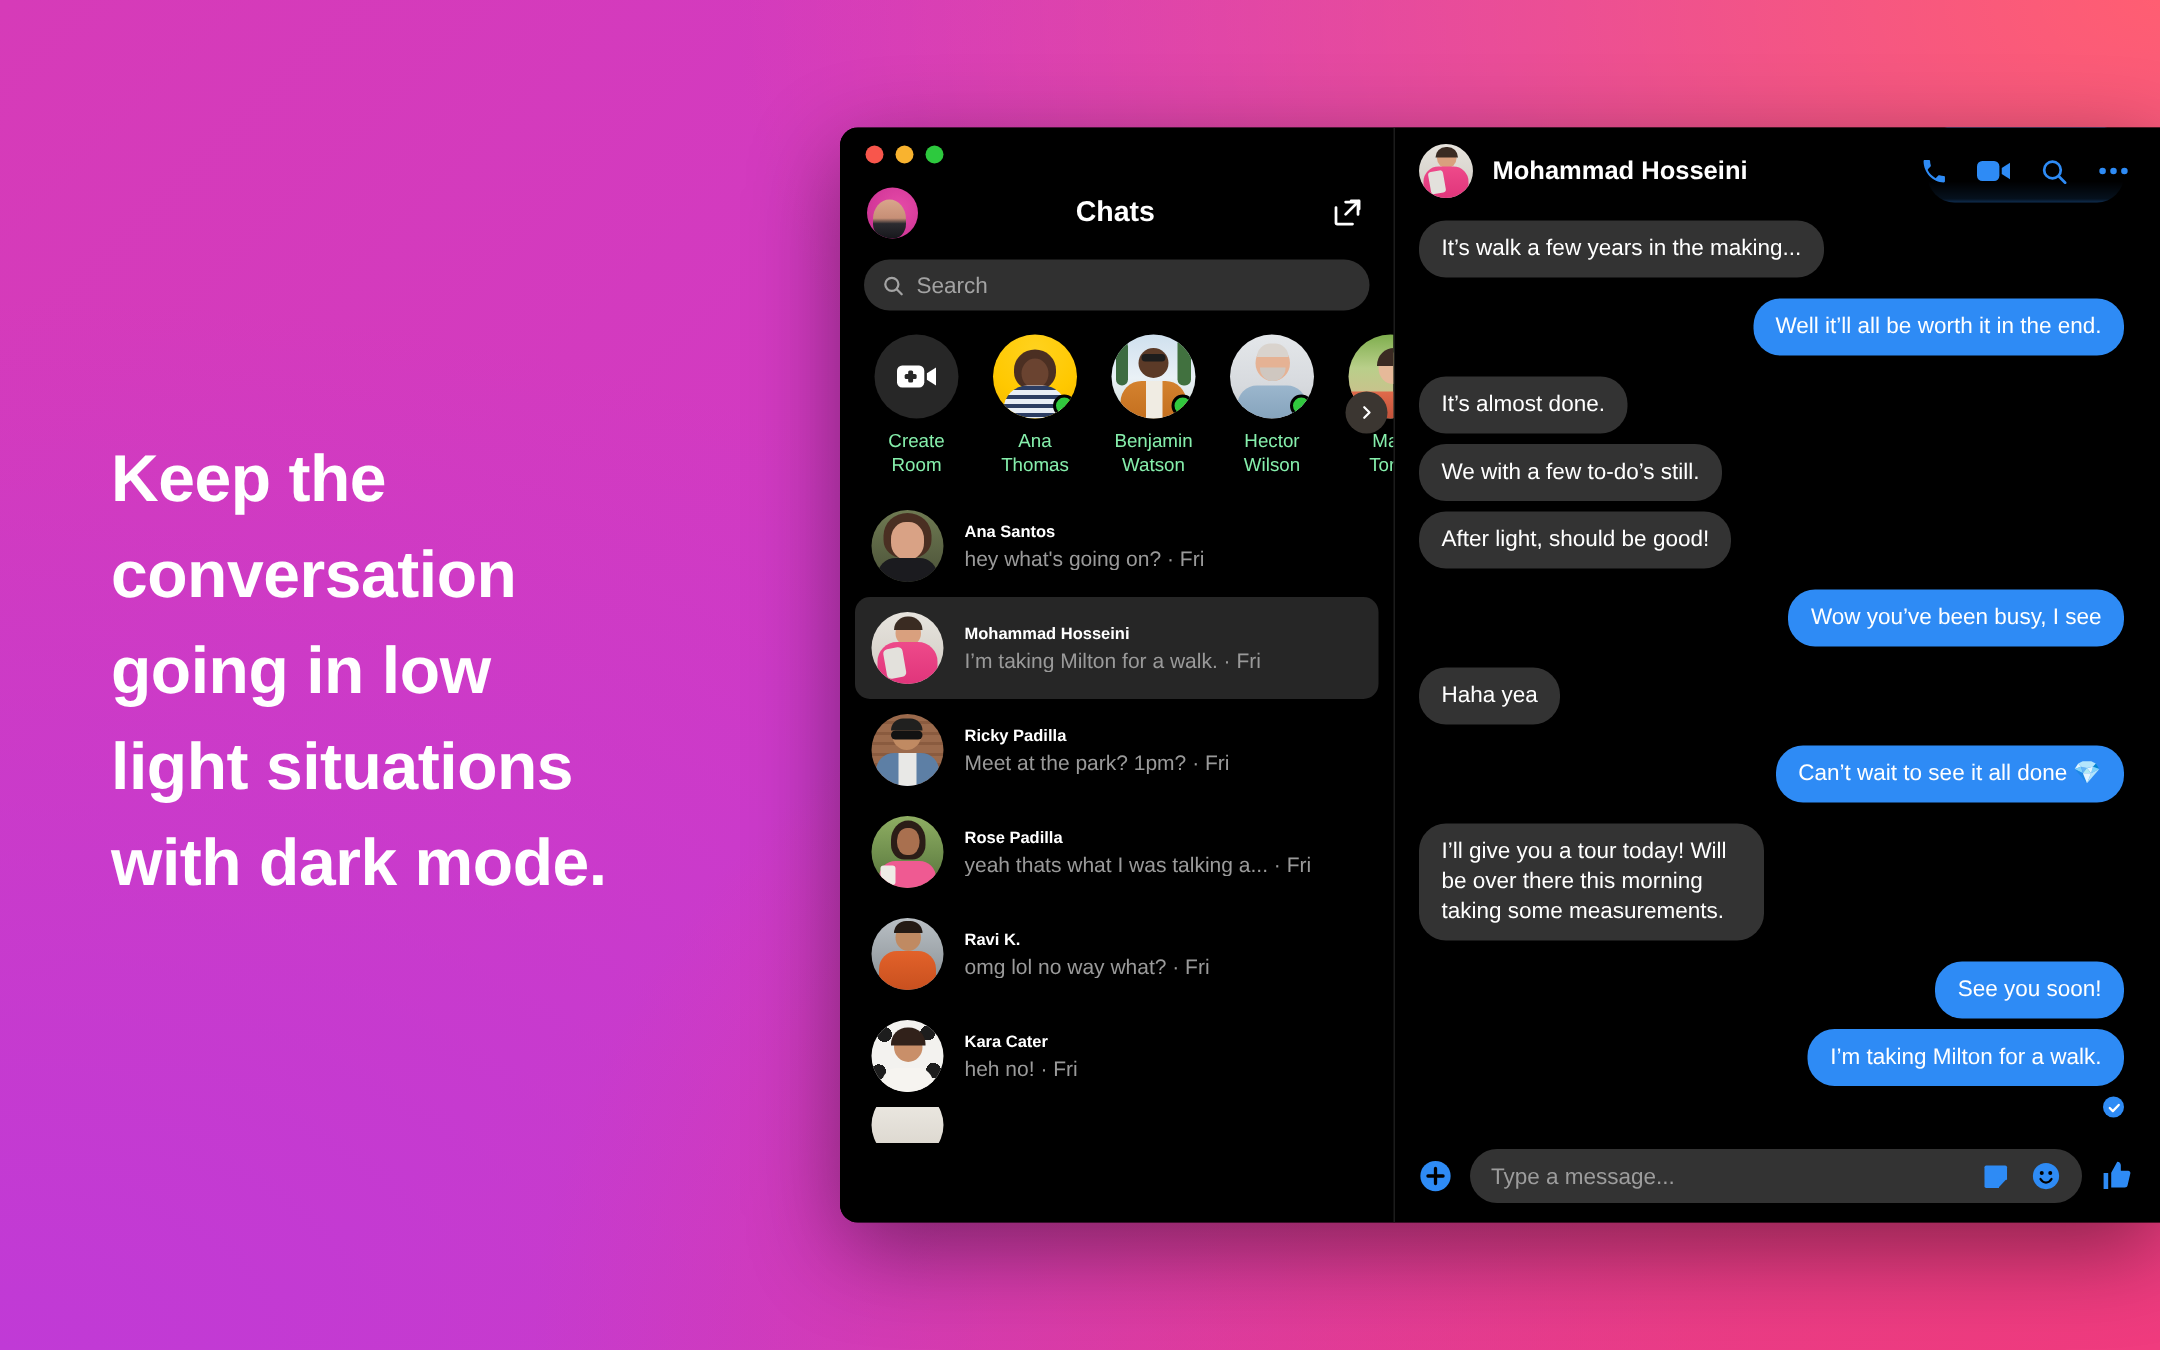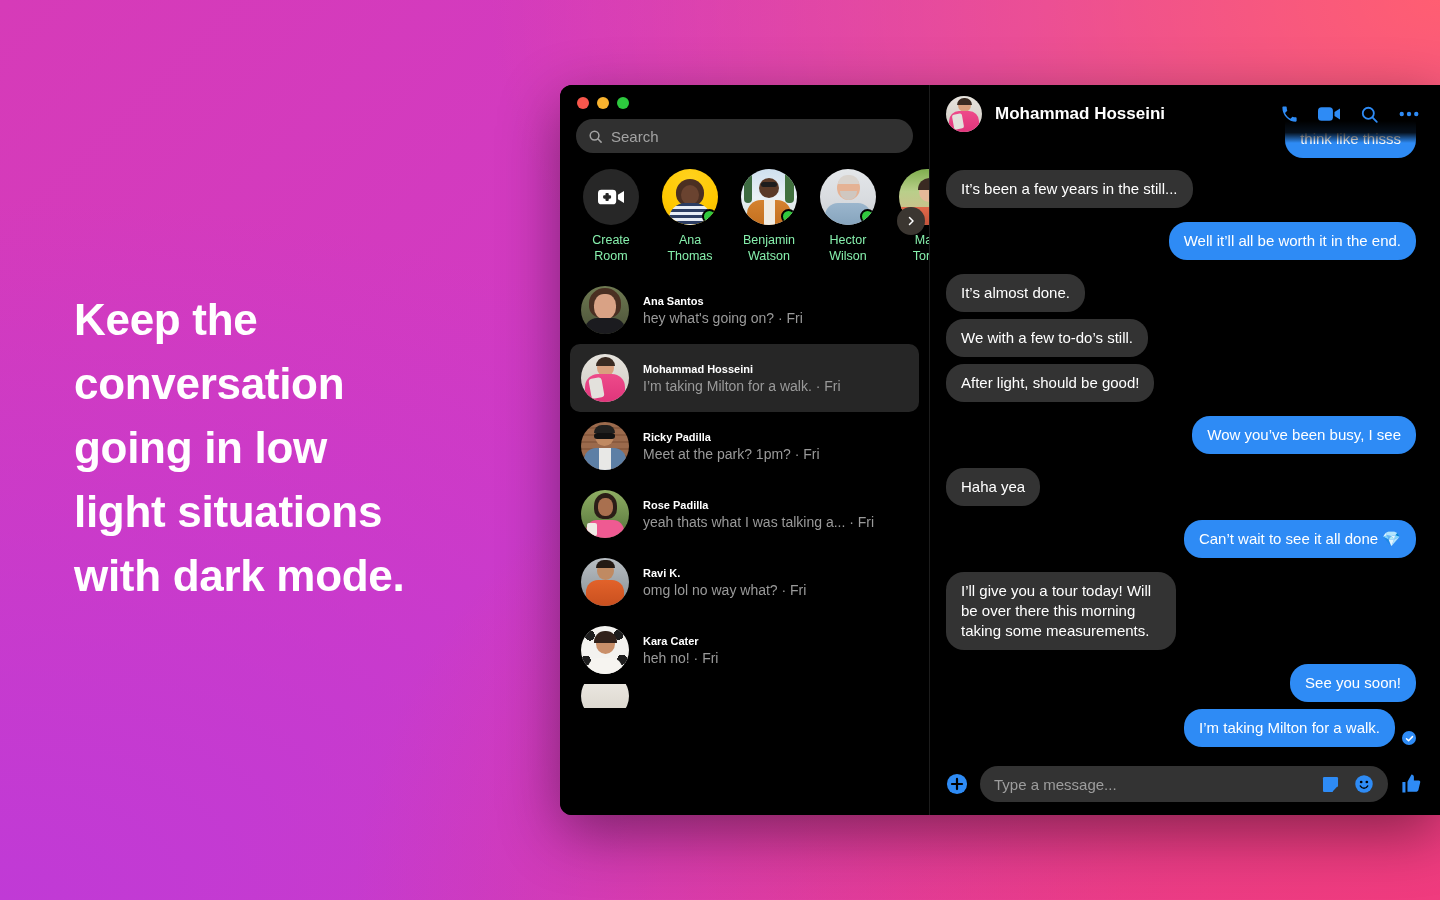--- a/index.html
+++ b/index.html
@@ -256,21 +256,21 @@
     font-size: 15px;
     line-height: 20px;
     color: #ffffff;
     word-wrap: break-word;
   }
   .bubble.in { background: #333333; }
   .bubble.out { background: #2e8bf5; }
   .bubble.multiline { white-space: pre-line; max-width: 230px; }
   .gap-lg { height: 13px; }
   .gap-md { height: 8px; }
-  .msg-row.out.seen { align-items: flex-end; gap: 7px; }
+  .msg-row.out.seen { align-items: flex-end; gap: 7px; flex-direction: column; }
   .seen-tick {
     width: 14px; height: 14px;
     border-radius: 50%;
     background: #2e8bf5;
     display: flex; align-items: center; justify-content: center;
     flex: 0 0 auto;
     margin-bottom: 2px;
   }
 
   
@@ -312,20 +312,32 @@
 <div class="app-window">
 
   <div class="sidebar">
 
     <div class="traffic-lights">
       <div class="tl red"></div>
       <div class="tl yellow"></div>
       <div class="tl green"></div>
     </div>
 
+    <div class="sb-header">
+      <div class="me-avatar"></div>
+      <div class="sb-title">Chats</div>
+      <div class="compose-btn">
+        <svg width="22" height="22" viewBox="0 0 24 24" fill="none" stroke="currentColor" stroke-width="2" stroke-linecap="round" stroke-linejoin="round">
+          <path d="M4 8v11a1 1 0 0 0 1 1h11"></path>
+          <path d="M20 13V5a1 1 0 0 0-1-1h-8"></path>
+          <path d="M11 13 20.5 3.5"></path>
+          <path d="M15 3.2h5.8V9"></path>
+        </svg>
+      </div>
+    </div>
 
     <div class="search-wrap">
       <div class="search-box">
         <span>
           <svg width="15" height="15" viewBox="0 0 24 24" fill="none" stroke="#a3a3a3" stroke-width="2.4" stroke-linecap="round">
             <circle cx="10.5" cy="10.5" r="7"></circle>
               <path d="M16 16l5 5"></path>
           </svg>
         </span>
         <span class="search-ph">Search</span>
@@ -531,21 +543,21 @@
 
     <div class="messages">
 
       <div class="msg-row out" style="margin-bottom:-2px;">
         <div class="bubble out" style="padding-top:22px;">think like thisss</div>
       </div>
 
       <div class="gap-lg"></div>
 
       <div class="msg-row in">
-        <div class="bubble in">It’s been a few years in the still...</div>
+        <div class="bubble in">It’s walk a few years in the making...</div>
       </div>
 
       <div class="gap-md"></div>
 
       <div class="msg-row out">
         <div class="bubble out">Well it’ll all be worth it in the end.</div>
       </div>
 
       <div class="gap-md"></div>
 

